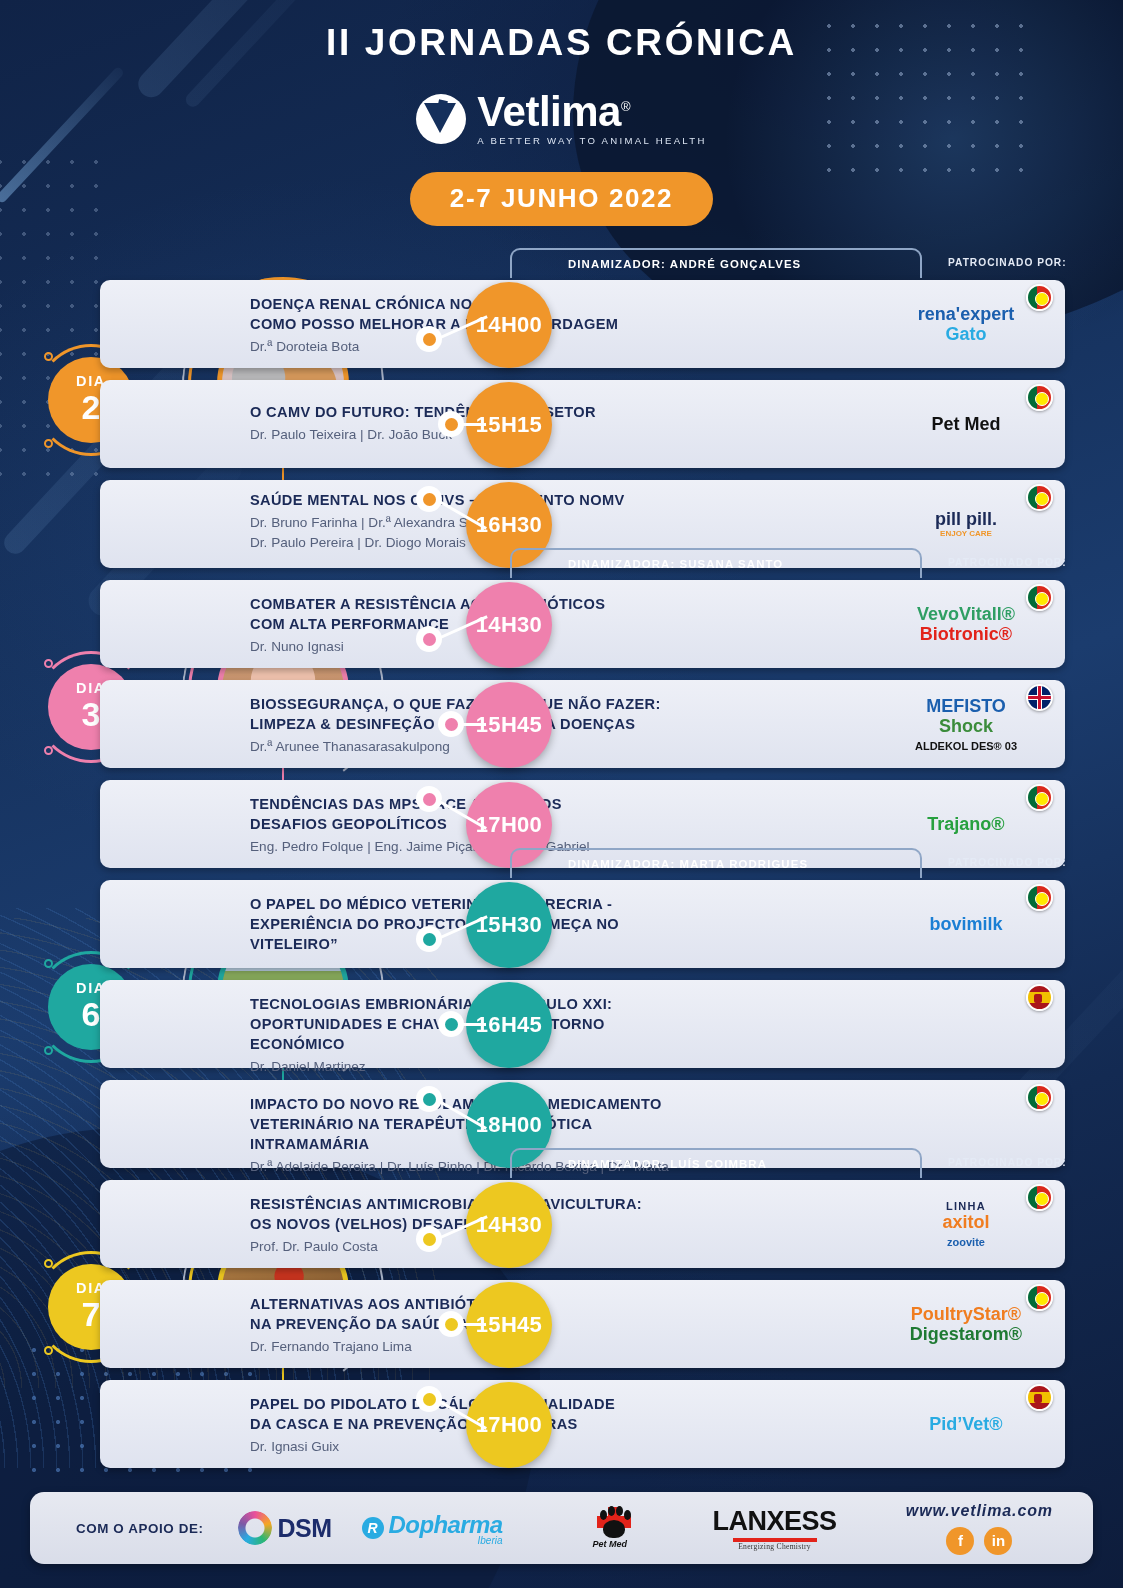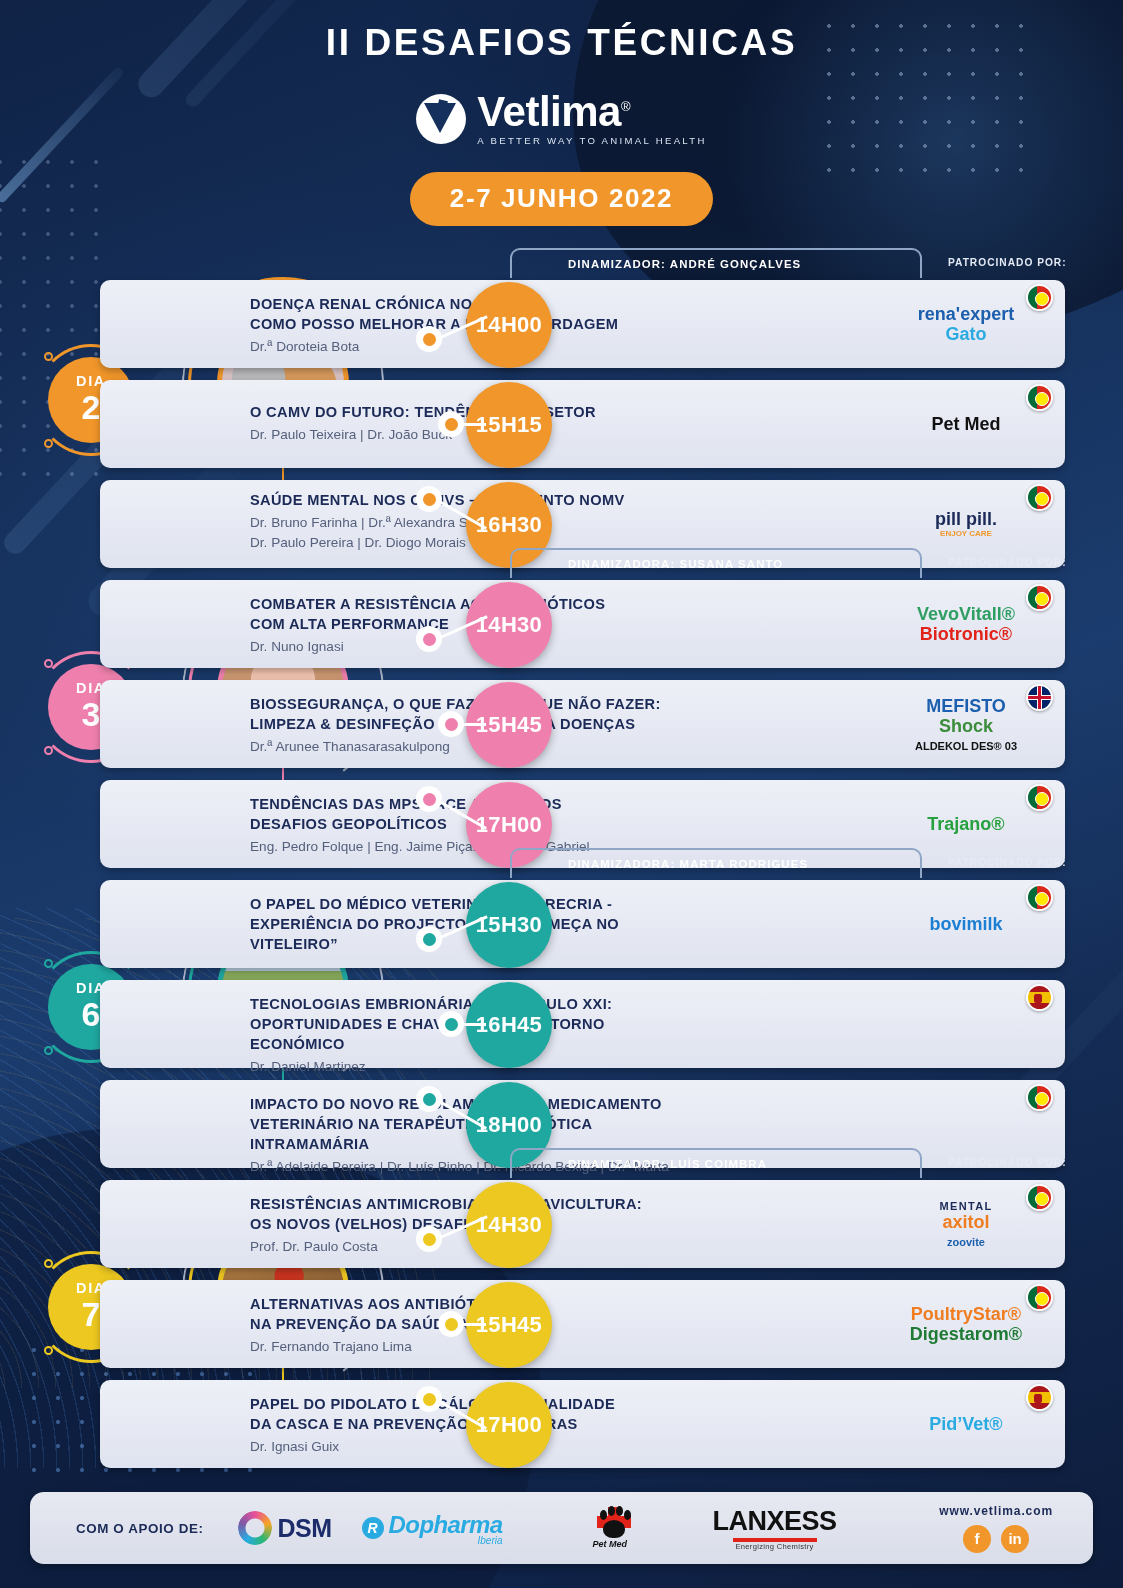--- a/index.html
+++ b/index.html
@@ -234,23 +234,23 @@
   .paw .pad { position:absolute; left:12px; top:15px; width:22px; height:18px; background:#111;
     border-radius: 50% 50% 45% 45%; }
   .paw .t { position:absolute; width:7px; height:10px; background:#111; border-radius:50%; }
   .paw .t1 { left:9px;  top:5px; } .paw .t2 { left:17px; top:1px; }
   .paw .t3 { left:25px; top:1px; } .paw .t4 { left:33px; top:5px; }
   .paw-word { position:absolute; left:2px; top:34px; color:#111; font-size:9px; font-style:italic; font-weight:bold; }
   .lanxess { text-align:center; }
   .lanxess-w { color:#111; font-size:27px; font-weight:bold; letter-spacing:-.5px; }
   .lanxess-w .x { color:#111; }
   .lanxess-bar { height:4px; background:#e2231a; width:84px; margin:1px auto 0; }
-  .lanxess-s { color:#333; font-size:7.6px; letter-spacing:.3px; margin-top:0; }
+  .lanxess-s { color:#333; font-size:7.6px; letter-spacing:.3px; margin-top:0;font-family:Liberation Serif, serif; }
   .foot-right { margin-right: 40px; text-align:center; }
-  .foot-url { color:#1b2a57; font-size: 12px; font-weight:bold; letter-spacing: .9px; }
+  .foot-url { color:#1b2a57; font-size: 16px; font-weight:bold; letter-spacing: .9px; font-style: italic; }
   .soc-row { display:flex; gap:10px; justify-content:center; margin-top:7px; }
   .soc { width:28px; height:28px; border-radius:50%; background:#f0962a; color:#fff;
     display:flex; align-items:center; justify-content:center; font-weight:bold; font-size:15px; }
 
   
   .ph-pets { background: radial-gradient(circle at 30% 45%, #b9b9bb 0 24%, rgba(0,0,0,0) 25%),
                          radial-gradient(circle at 68% 52%, #d79a5c 0 30%, rgba(0,0,0,0) 31%),
                          linear-gradient(180deg,#e3cfd0,#cdb4b5); }
   .ph-pig  { background: radial-gradient(circle at 50% 42%, #f0c3ae 0 34%, rgba(0,0,0,0) 35%),
                          linear-gradient(180deg,#d9a57e,#b5825c); }
@@ -275,21 +275,21 @@
   <div class="deco stripe s5"></div>
   <div class="deco stripe s6"></div>
   <div class="deco dots d1"></div>
   <div class="deco dots d2"></div>
   <div class="deco dots d3"></div>
   <div class="deco dots d4"></div>
   <div class="deco arcs"></div>
   <div class="deco arcs2"></div>
 
   <div id="header">
-    <div class="title">II DESAFIOS TÉCNICAS</div>
+    <div class="title">II JORNADAS CRÓNICA</div>
     <div class="logo-row">
       <div class="logo-mark"></div>
       <div class="logo-text">
         <div class="logo-word"><span>Vetlima</span><sup>®</sup></div>
         <div class="logo-tag">A BETTER WAY TO ANIMAL HEALTH</div>
       </div>
     </div>
     <div class="date-pill">2-7 JUNHO 2022</div>
   </div>
 
@@ -601,21 +601,21 @@
             <div class="sess-text">
               <div class="sess-title">
                 <div>RESISTÊNCIAS ANTIMICROBIANAS EM AVICULTURA:</div>
                 <div>OS NOVOS (VELHOS) DESAFIOS</div>
               </div>
               <div class="sess-speakers">
                 <div>Prof. Dr. Paulo Costa</div>
               </div>
             </div>
             <div class="spon-box">
-              <div class="spon-l1" style="color:#1b2a57;font-size:11px;font-weight:bold;letter-spacing:1.3px">MENTAL</div>
+              <div class="spon-l1" style="color:#1b2a57;font-size:11px;font-weight:bold;letter-spacing:1.3px">LINHA</div>
               <div class="spon-l2" style="color:#f07d20;font-size:18px;font-weight:bold">axitol</div>
               <div class="spon-l3" style="color:#1b5fae;font-size:11px;font-weight:bold;margin-top:4px">zoovite</div>
             </div>
             <div class="flag flag-pt"></div>
           </div>
           <div class="time-bubble" style="background: rgb(237, 200, 32); left: 466px; top: 2px;">14H30</div>
           <div class="tl-line" style="left: 436px; top: 58px; width: 56px; transform: rotate(-24deg);"></div>
           <div class="tl-dot" style="left: 416px; top: 46px;">
             <i style="background:#edc820"></i>
           </div>

